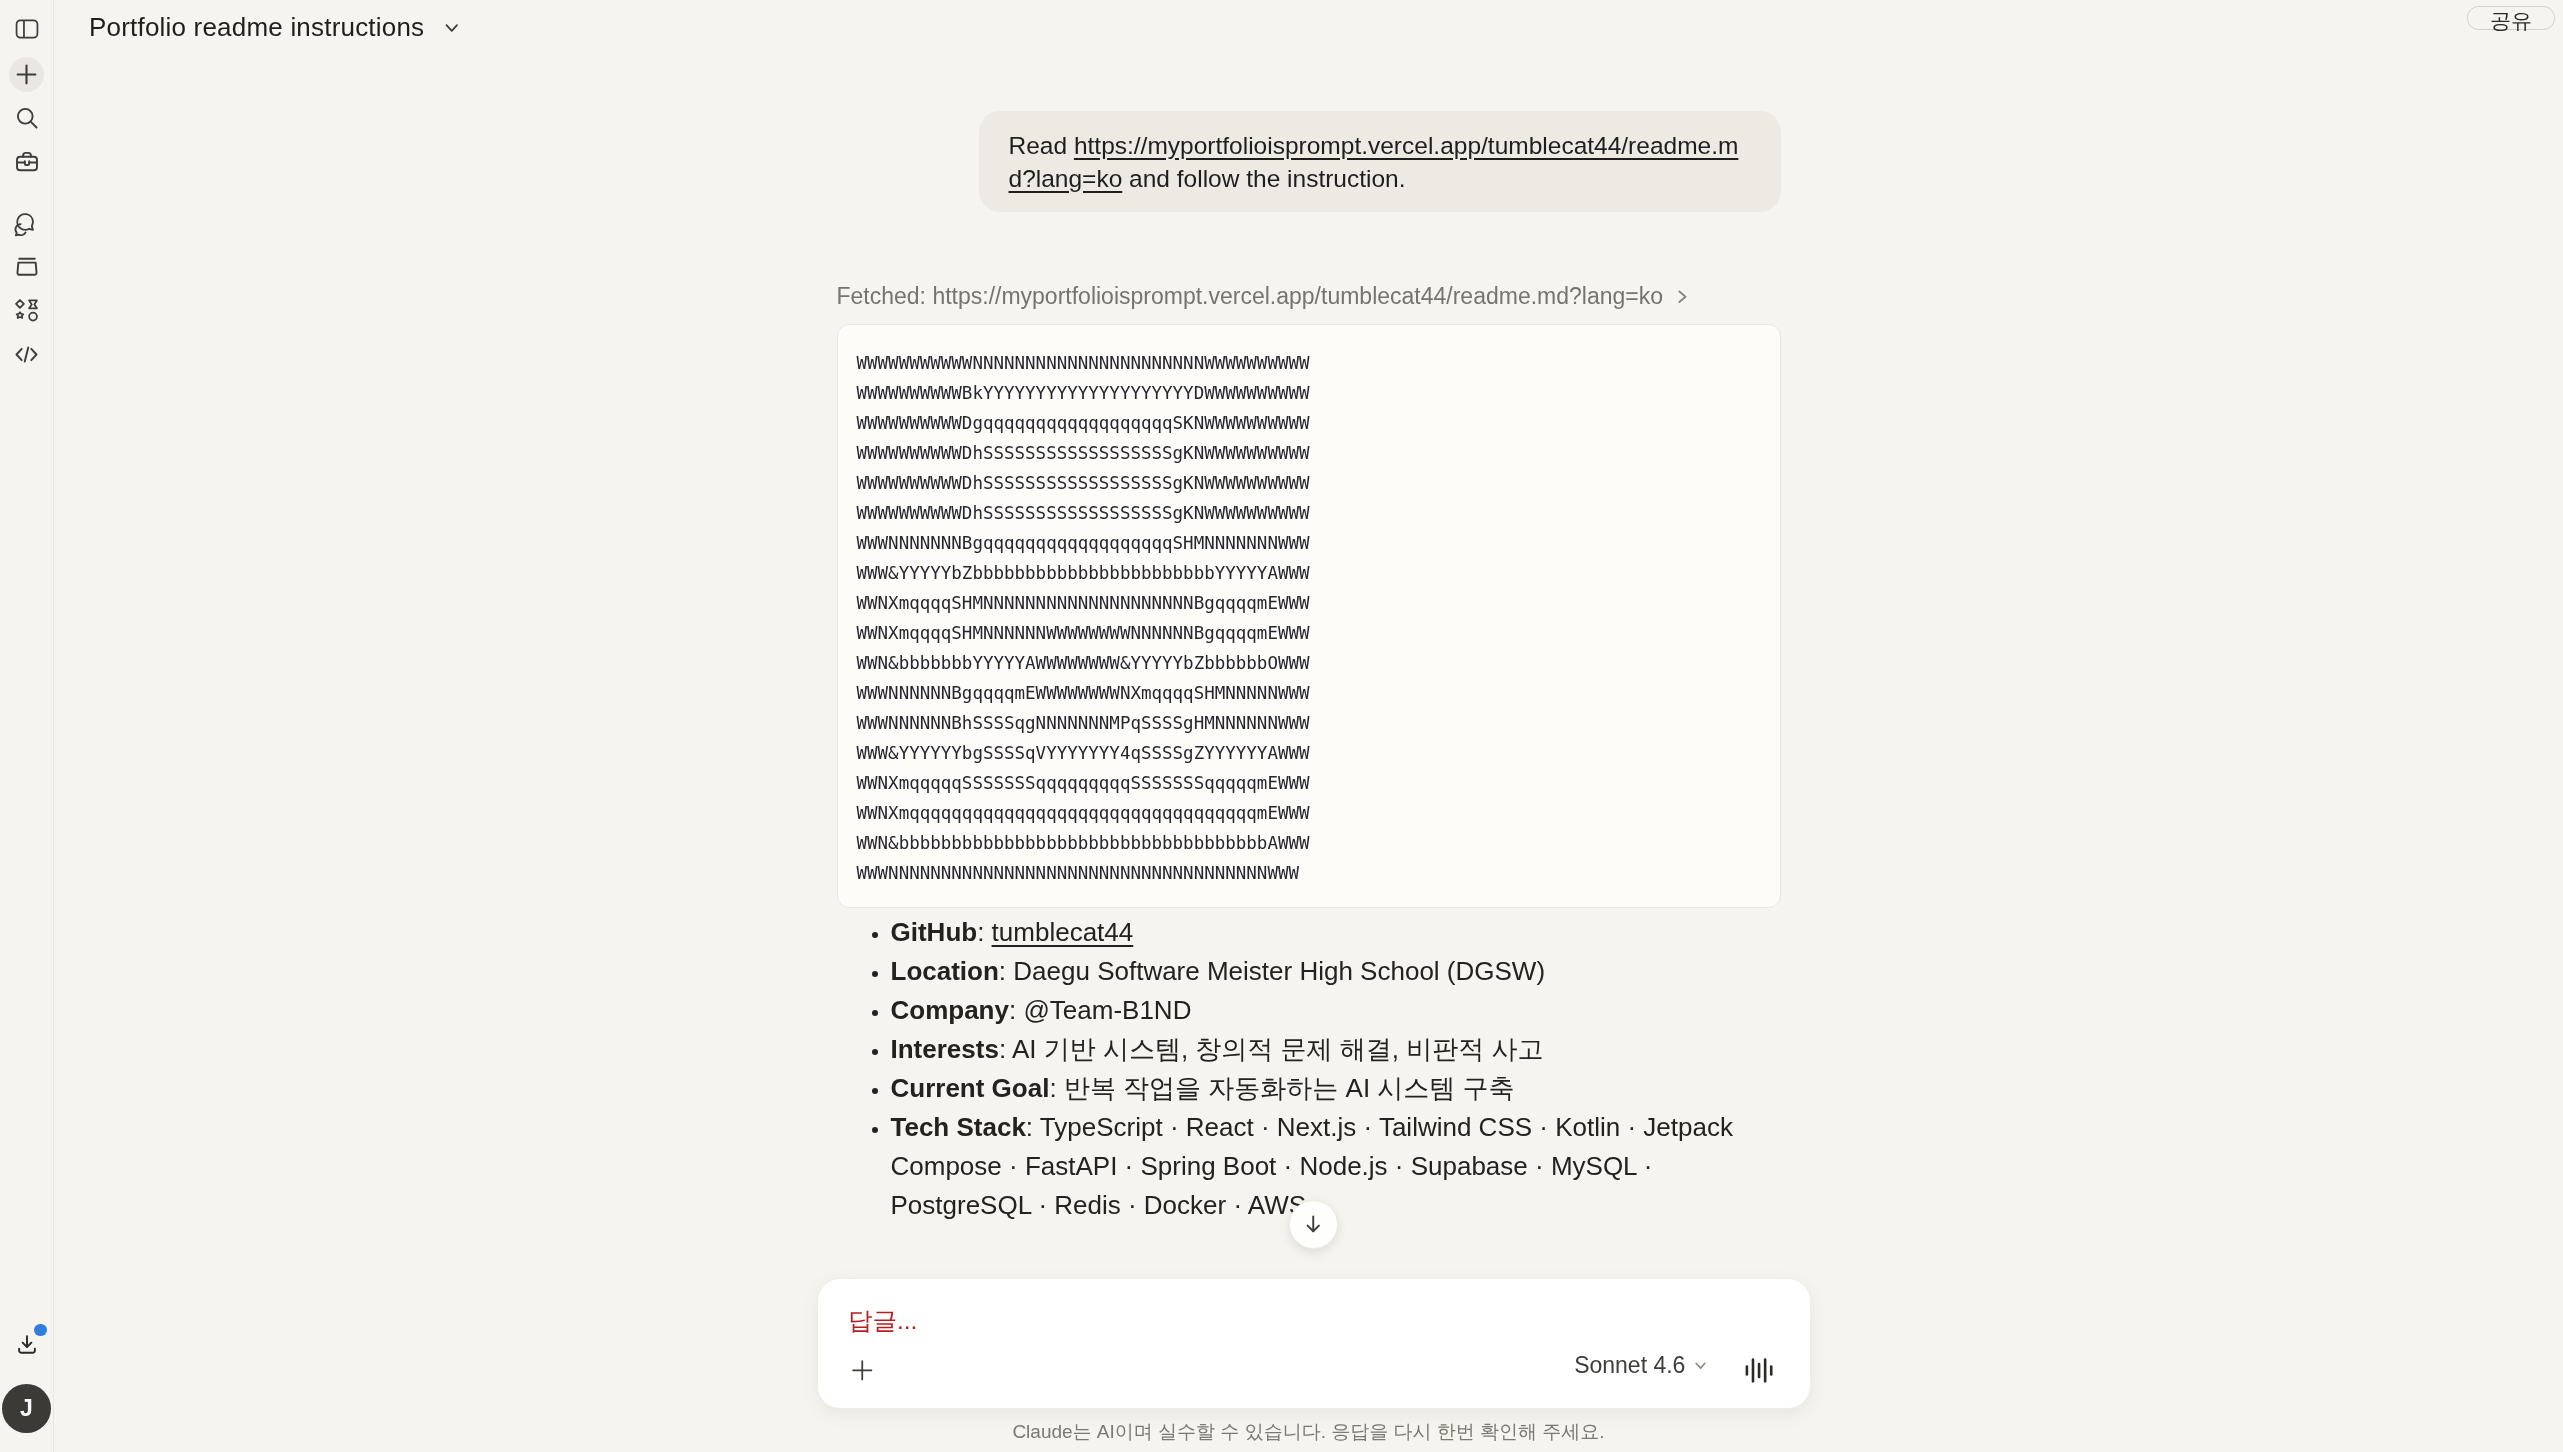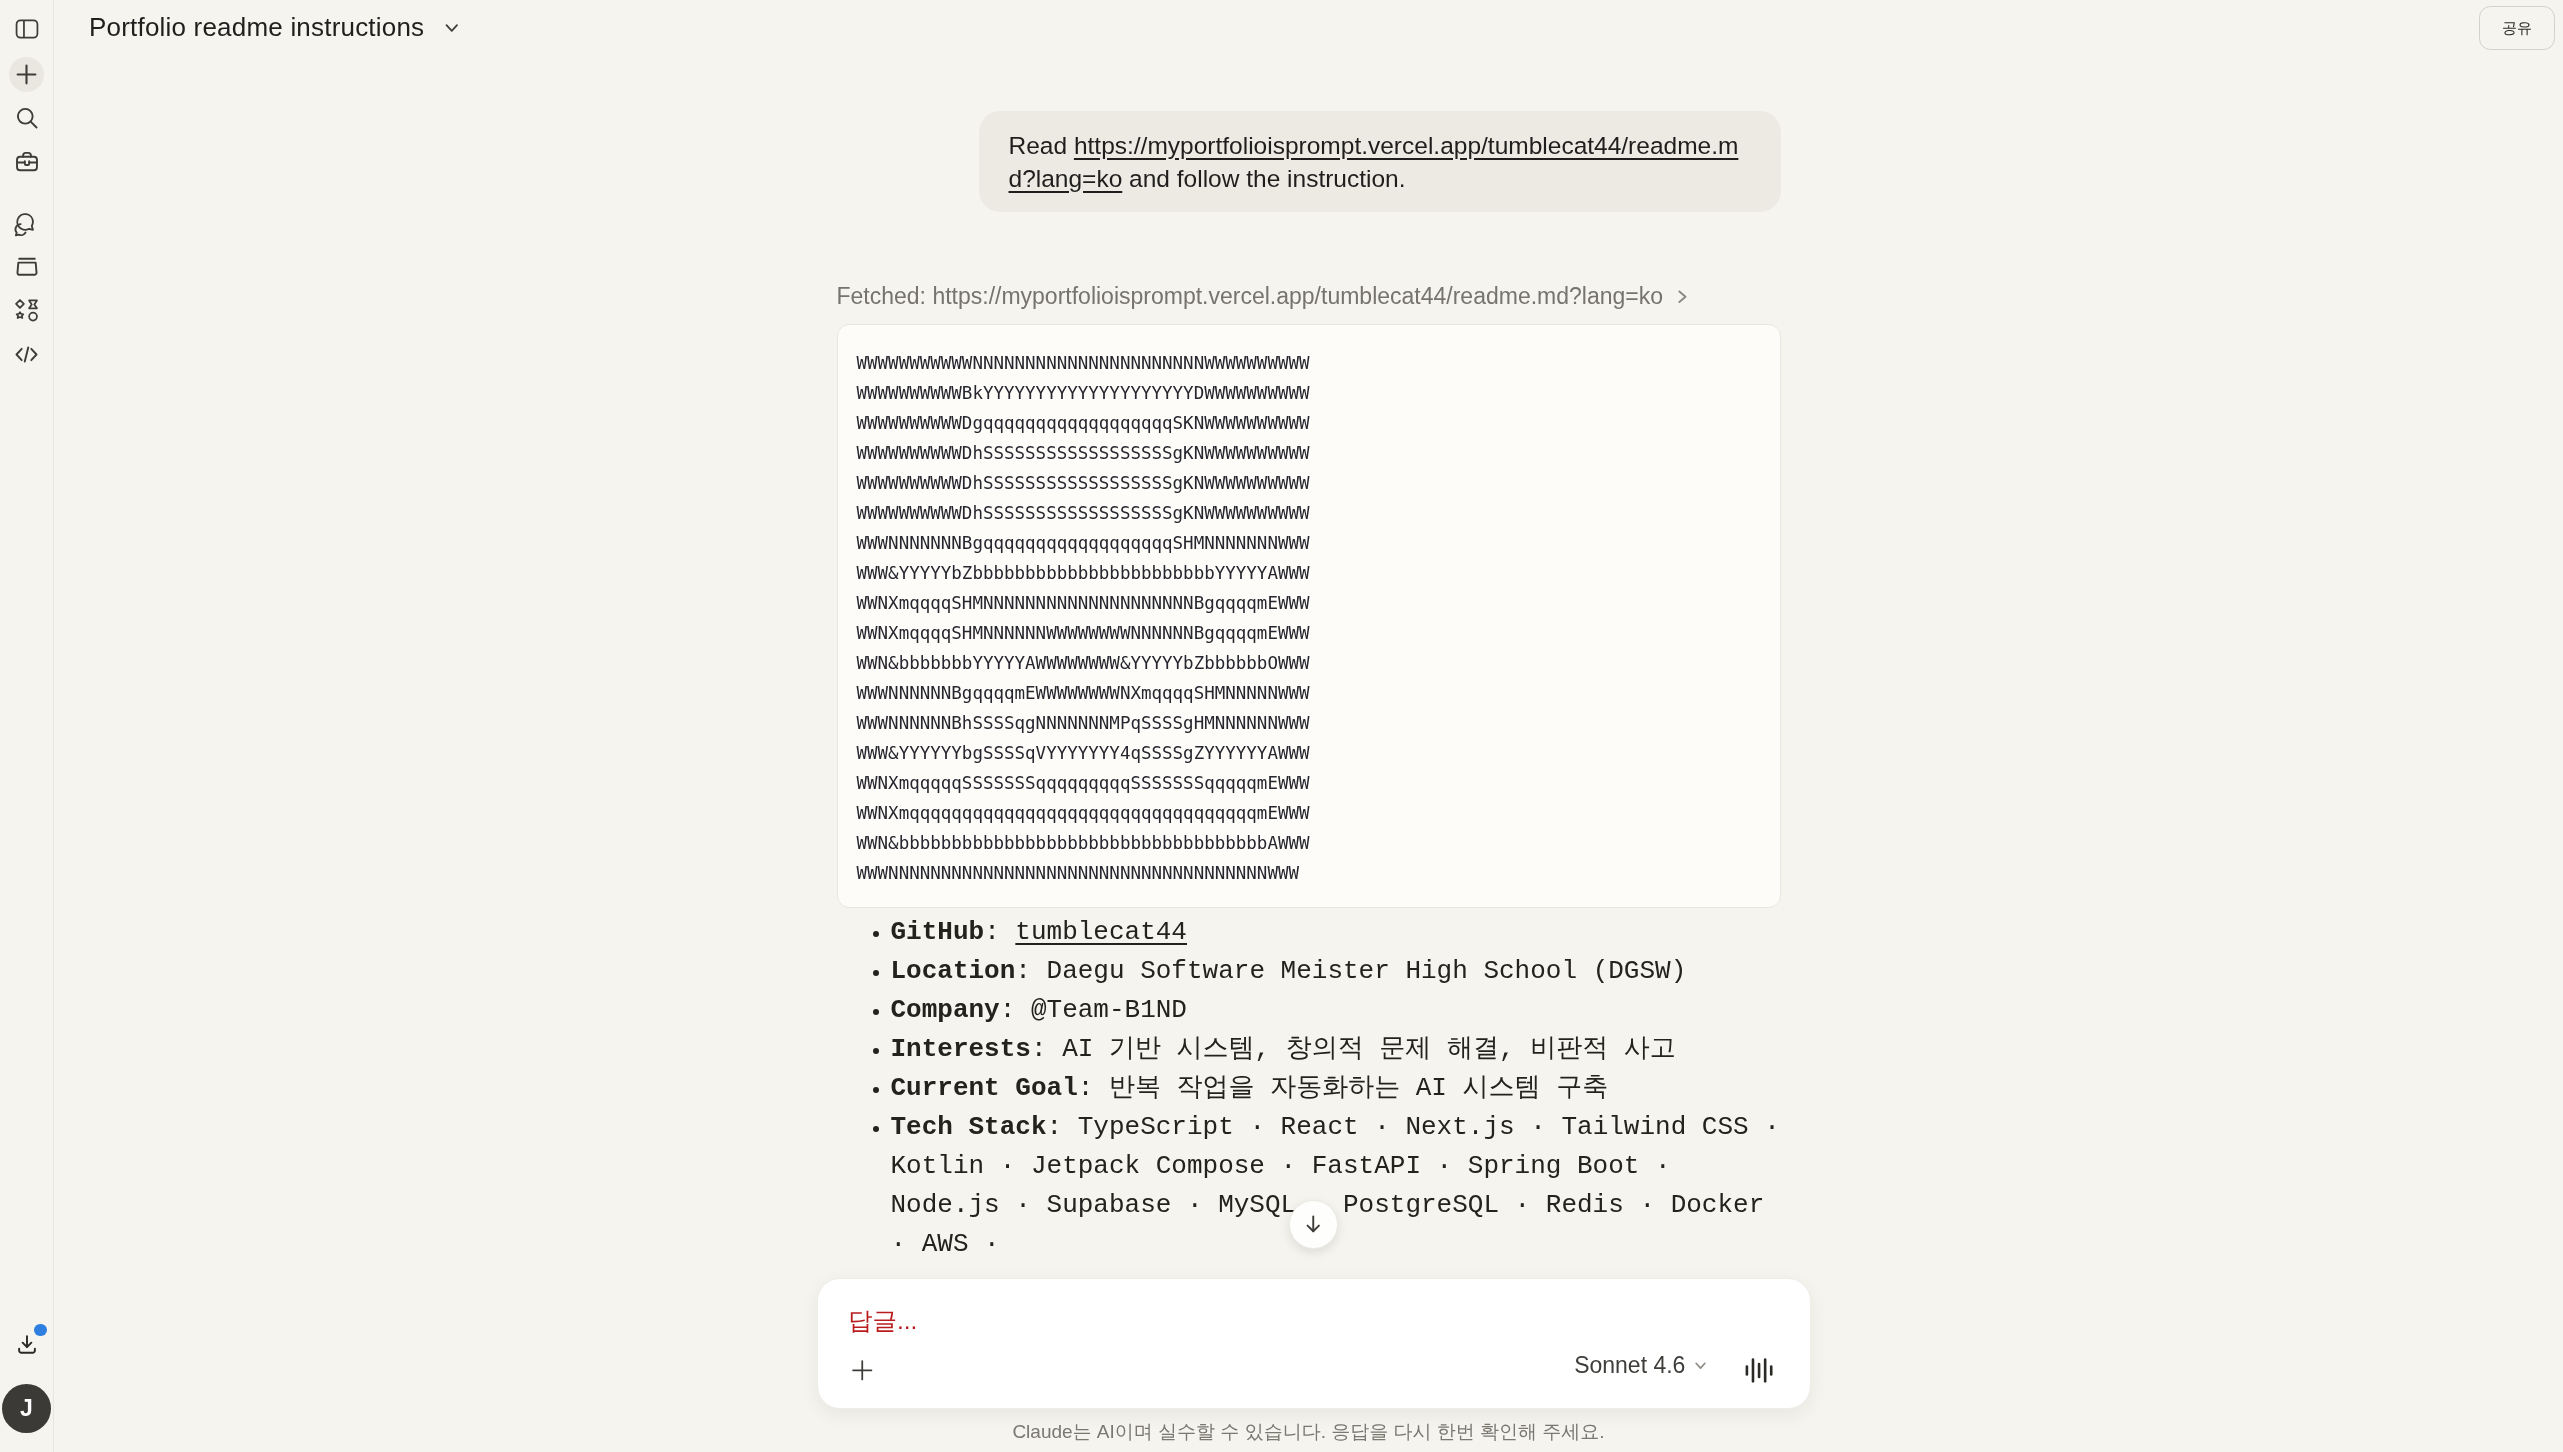--- a/index.html
+++ b/index.html
@@ -40,24 +40,24 @@
   
   .title-drop {
     position:absolute; left:89px; top:12.3px; z-index:25;
     display:flex; align-items:center; gap:19px;
     background:none; border:none; cursor:pointer;
     font-family:"Liberation Sans", sans-serif;
   }
   .title-drop .t { font-size:26px; font-weight:500; color:#201F1D; letter-spacing:0.2px; }
   .share-btn {
     position:absolute; right:8px; top:6.1px; z-index:25;
-    height:44px; padding:0 22px;
+    height:24px; padding:0 22px;
     border:1.3px solid #D3D1C8; border-radius:11.4px;
     background:transparent; color:#2A2925;
-    font-family:Liberation Sans, sans-serif; font-size:15px; cursor:pointer;
+    font-family:Liberation Sans, sans-serif; font-size:21px; cursor:pointer;
   }
 
   
   .main { position:absolute; left:54px; right:0; top:0; bottom:0; overflow:hidden; }
   .column { width:944px; margin:0 auto; padding-top:111px; display:flex; flex-direction:column; }
 
   .bubble {
     align-self:flex-end; max-width:802px;
     background:#ECEAE3; border-radius:21px;
     padding:17.5px 30px;
@@ -88,21 +88,21 @@
     font-size:32px; font-weight:700; color:#1F1E1D; line-height:42px;
   }
   .tagline {
     margin-top:8.8px;
     border-left:3.5px solid #D9D7CE; padding-left:21px; margin-left:1.8px;
     font-family:"Liberation Serif", serif;
     font-size:26px; line-height:39px; color:#3D3C38;
   }
   .profile-list {
     margin-top:5.3px; padding-left:54px;
-    font-family:Liberation Mono, monospace;
+    font-family:Liberation Sans, sans-serif;
     font-size:26px; color:#23221F;
   }
   .profile-list li { line-height:39px; }
   .profile-list li::marker { color:#23221F; font-size:21px; }
   .profile-list .lbl { font-weight:700; }
   .profile-list .val.link { text-decoration:underline; text-underline-offset:4.4px; cursor:pointer; }
 
   
   .scroll-down {
     position:absolute; left:1289px; top:1200px; width:49px; height:49px;

